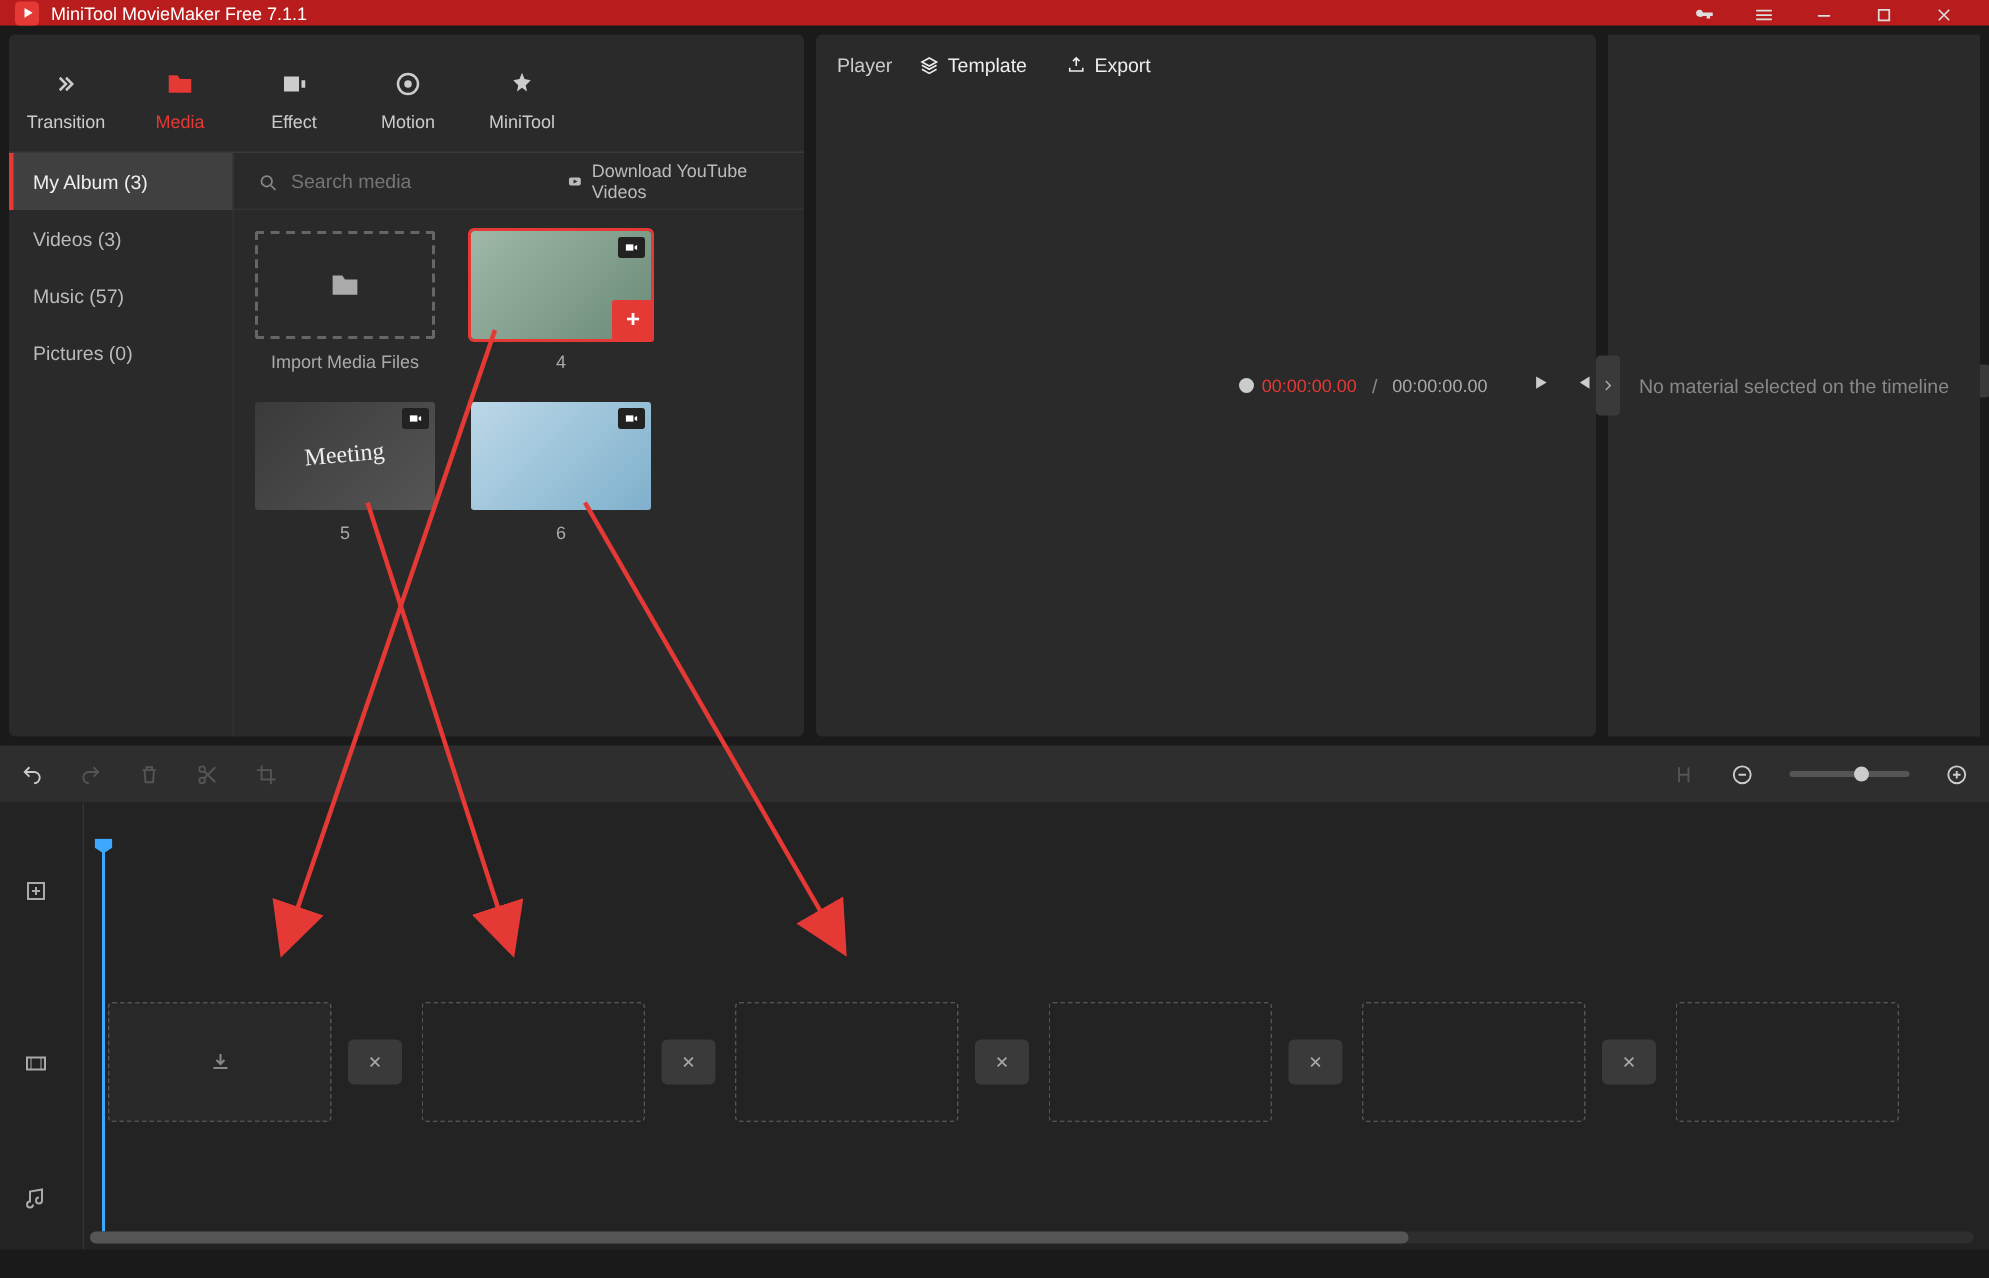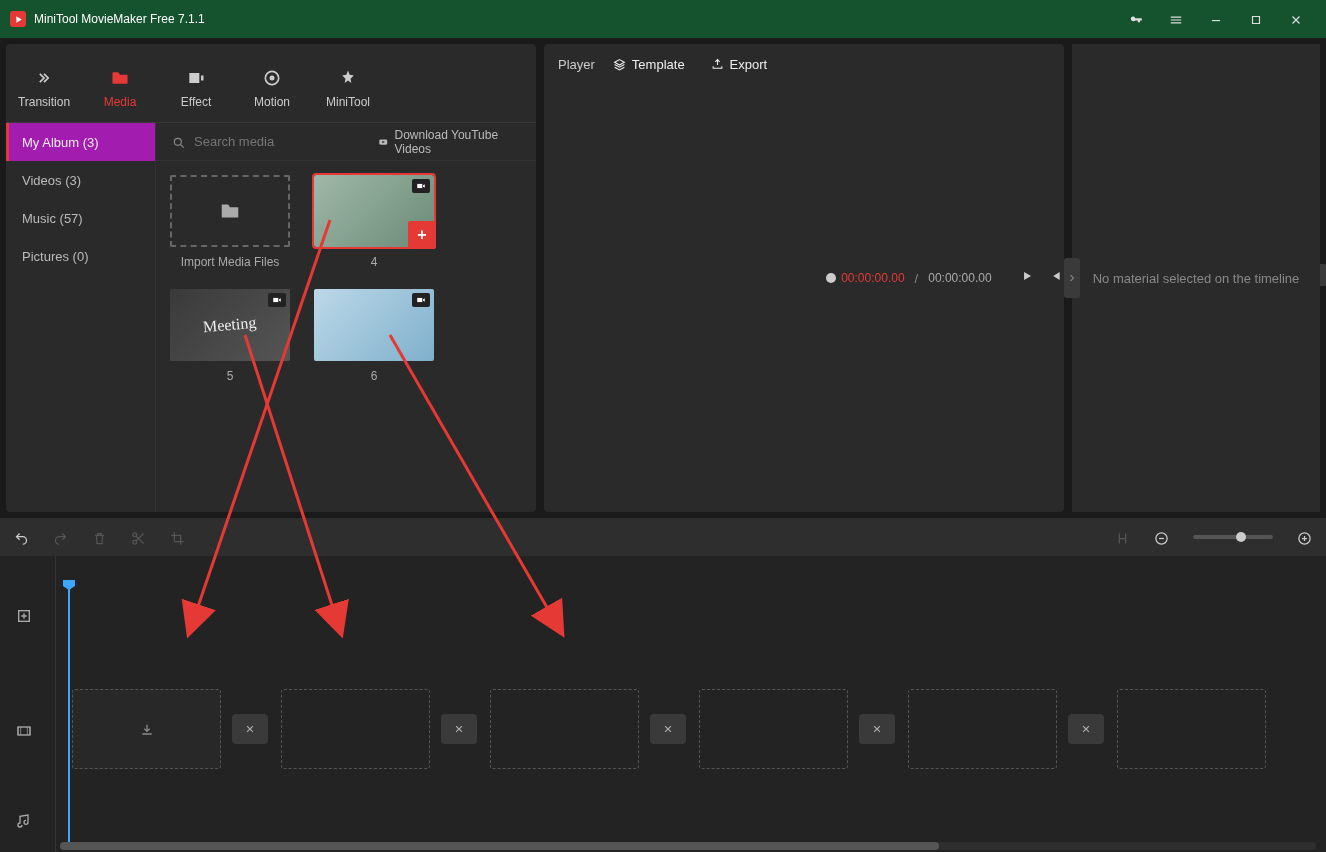--- a/index.html
+++ b/index.html
@@ -1,19 +1,19 @@
 <!DOCTYPE html>
 <html><head>
 <meta charset="utf-8">
 <style>
   * { box-sizing: border-box; margin: 0; padding: 0; font-family: -apple-system, "Segoe UI", Arial, sans-serif; }
   body { background: #1a1a1a; color: #bbb; width: 1326px; height: 852px; overflow: hidden; font-size: 13px; user-select: none; }
 
   
-  .titlebar { height: 38px; background: #14532d; display: flex; align-items: center; padding: 0 10px; justify-content: flex-end; }
+  .titlebar { height: 17px; background: #b91c1c; display: flex; align-items: center; padding: 0 10px; justify-content: flex-end; }
   .titlebar .logo { width: 16px; height: 16px; background: #e53935; border-radius: 3px; margin-right: 8px; display:flex; align-items:center; justify-content:center; }
   .titlebar .title { color: #fff; font-size: 12px; font-weight: 500; flex: 0 0 auto; }
   .titlebar .spacer { flex: 1; }
   .titlebar .ticon { width: 40px; text-align: center; color: #ddd; font-size: 14px; cursor: pointer; }
   .key-icon { color: #f5c518; }
 
   
   .upper { display: flex; height: 480px; padding: 6px; gap: 8px; }
 
   
@@ -21,21 +21,21 @@
   .toolbar-tabs { display: flex; padding: 8px 0 0 0; border-bottom: 1px solid #3a3a3a; }
   .ttab { width: 76px; height: 70px; display: flex; flex-direction: column; align-items: center; justify-content: center; gap: 6px; color: #ccc; cursor: pointer; }
   .ttab.active { color: #e53935; }
   .ttab.active .ticonbox { color: #e53935; }
   .ticonbox { font-size: 20px; }
   .ttab-label { font-size: 12px; }
 
   .media-body { flex: 1; display: flex; }
   .sidebar { width: 150px; border-right: 1px solid #333; }
   .side-item { height: 38px; display: flex; align-items: center; padding-left: 16px; font-size: 13px; color: #bbb; cursor: pointer; }
-  .side-item.active { background: #a21caf; color: #eee; border-left: 3px solid #e53935; padding-left: 13px; }
+  .side-item.active { background: #404040; color: #eee; border-left: 3px solid #e53935; padding-left: 13px; }
 
   .media-content { flex: 1; display: flex; flex-direction: column; }
   .media-head { height: 38px; display: flex; align-items: center; padding: 0 16px; gap: 8px; border-bottom: 1px solid #333; }
   .search-icon { color: #888; font-size: 14px; }
   .search-input { background: transparent; border: none; color: #bbb; font-size: 13px; flex: 1; outline: none; }
   .dl-yt { color: #bbb; font-size: 12px; cursor: pointer; display:flex; align-items:center; gap:6px; }
 
   .thumb-grid { padding: 14px; display: grid; grid-template-columns: repeat(2, 120px); gap: 20px 24px; align-content: start; }
   .thumb-cell { display: flex; flex-direction: column; align-items: center; gap: 8px; }
   .thumb { width: 120px; height: 72px; background: #444; position: relative; border-radius: 2px; }

